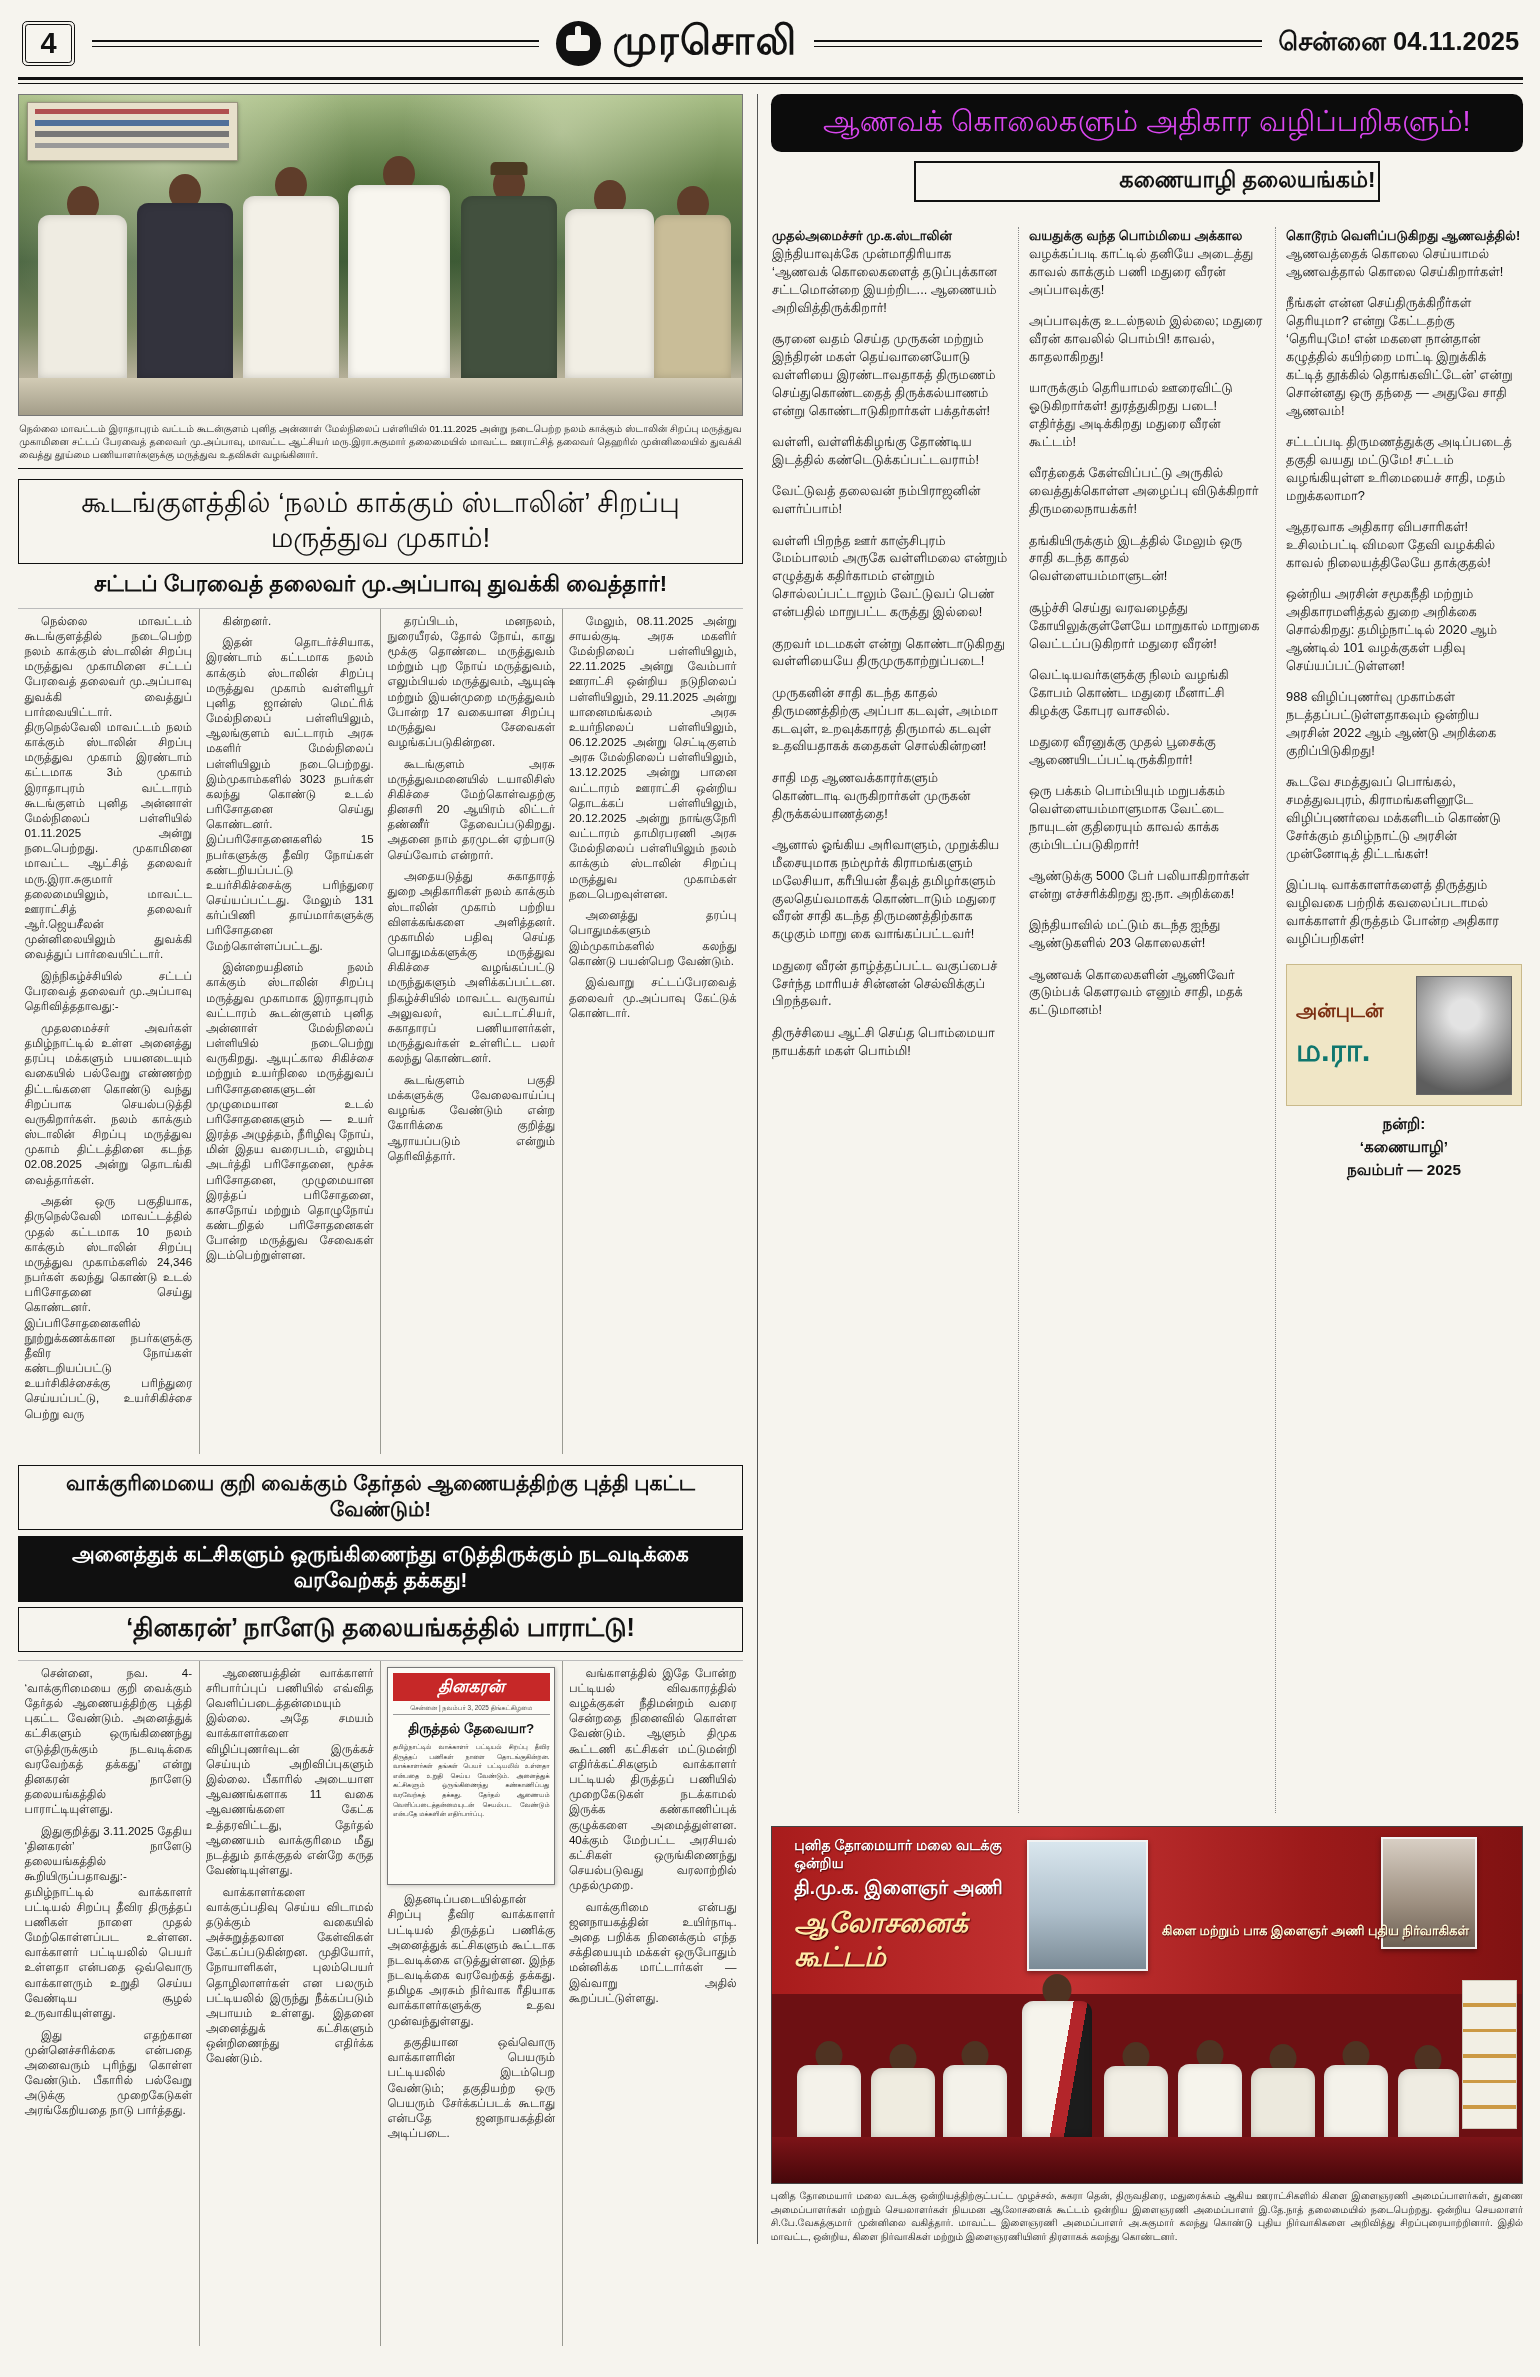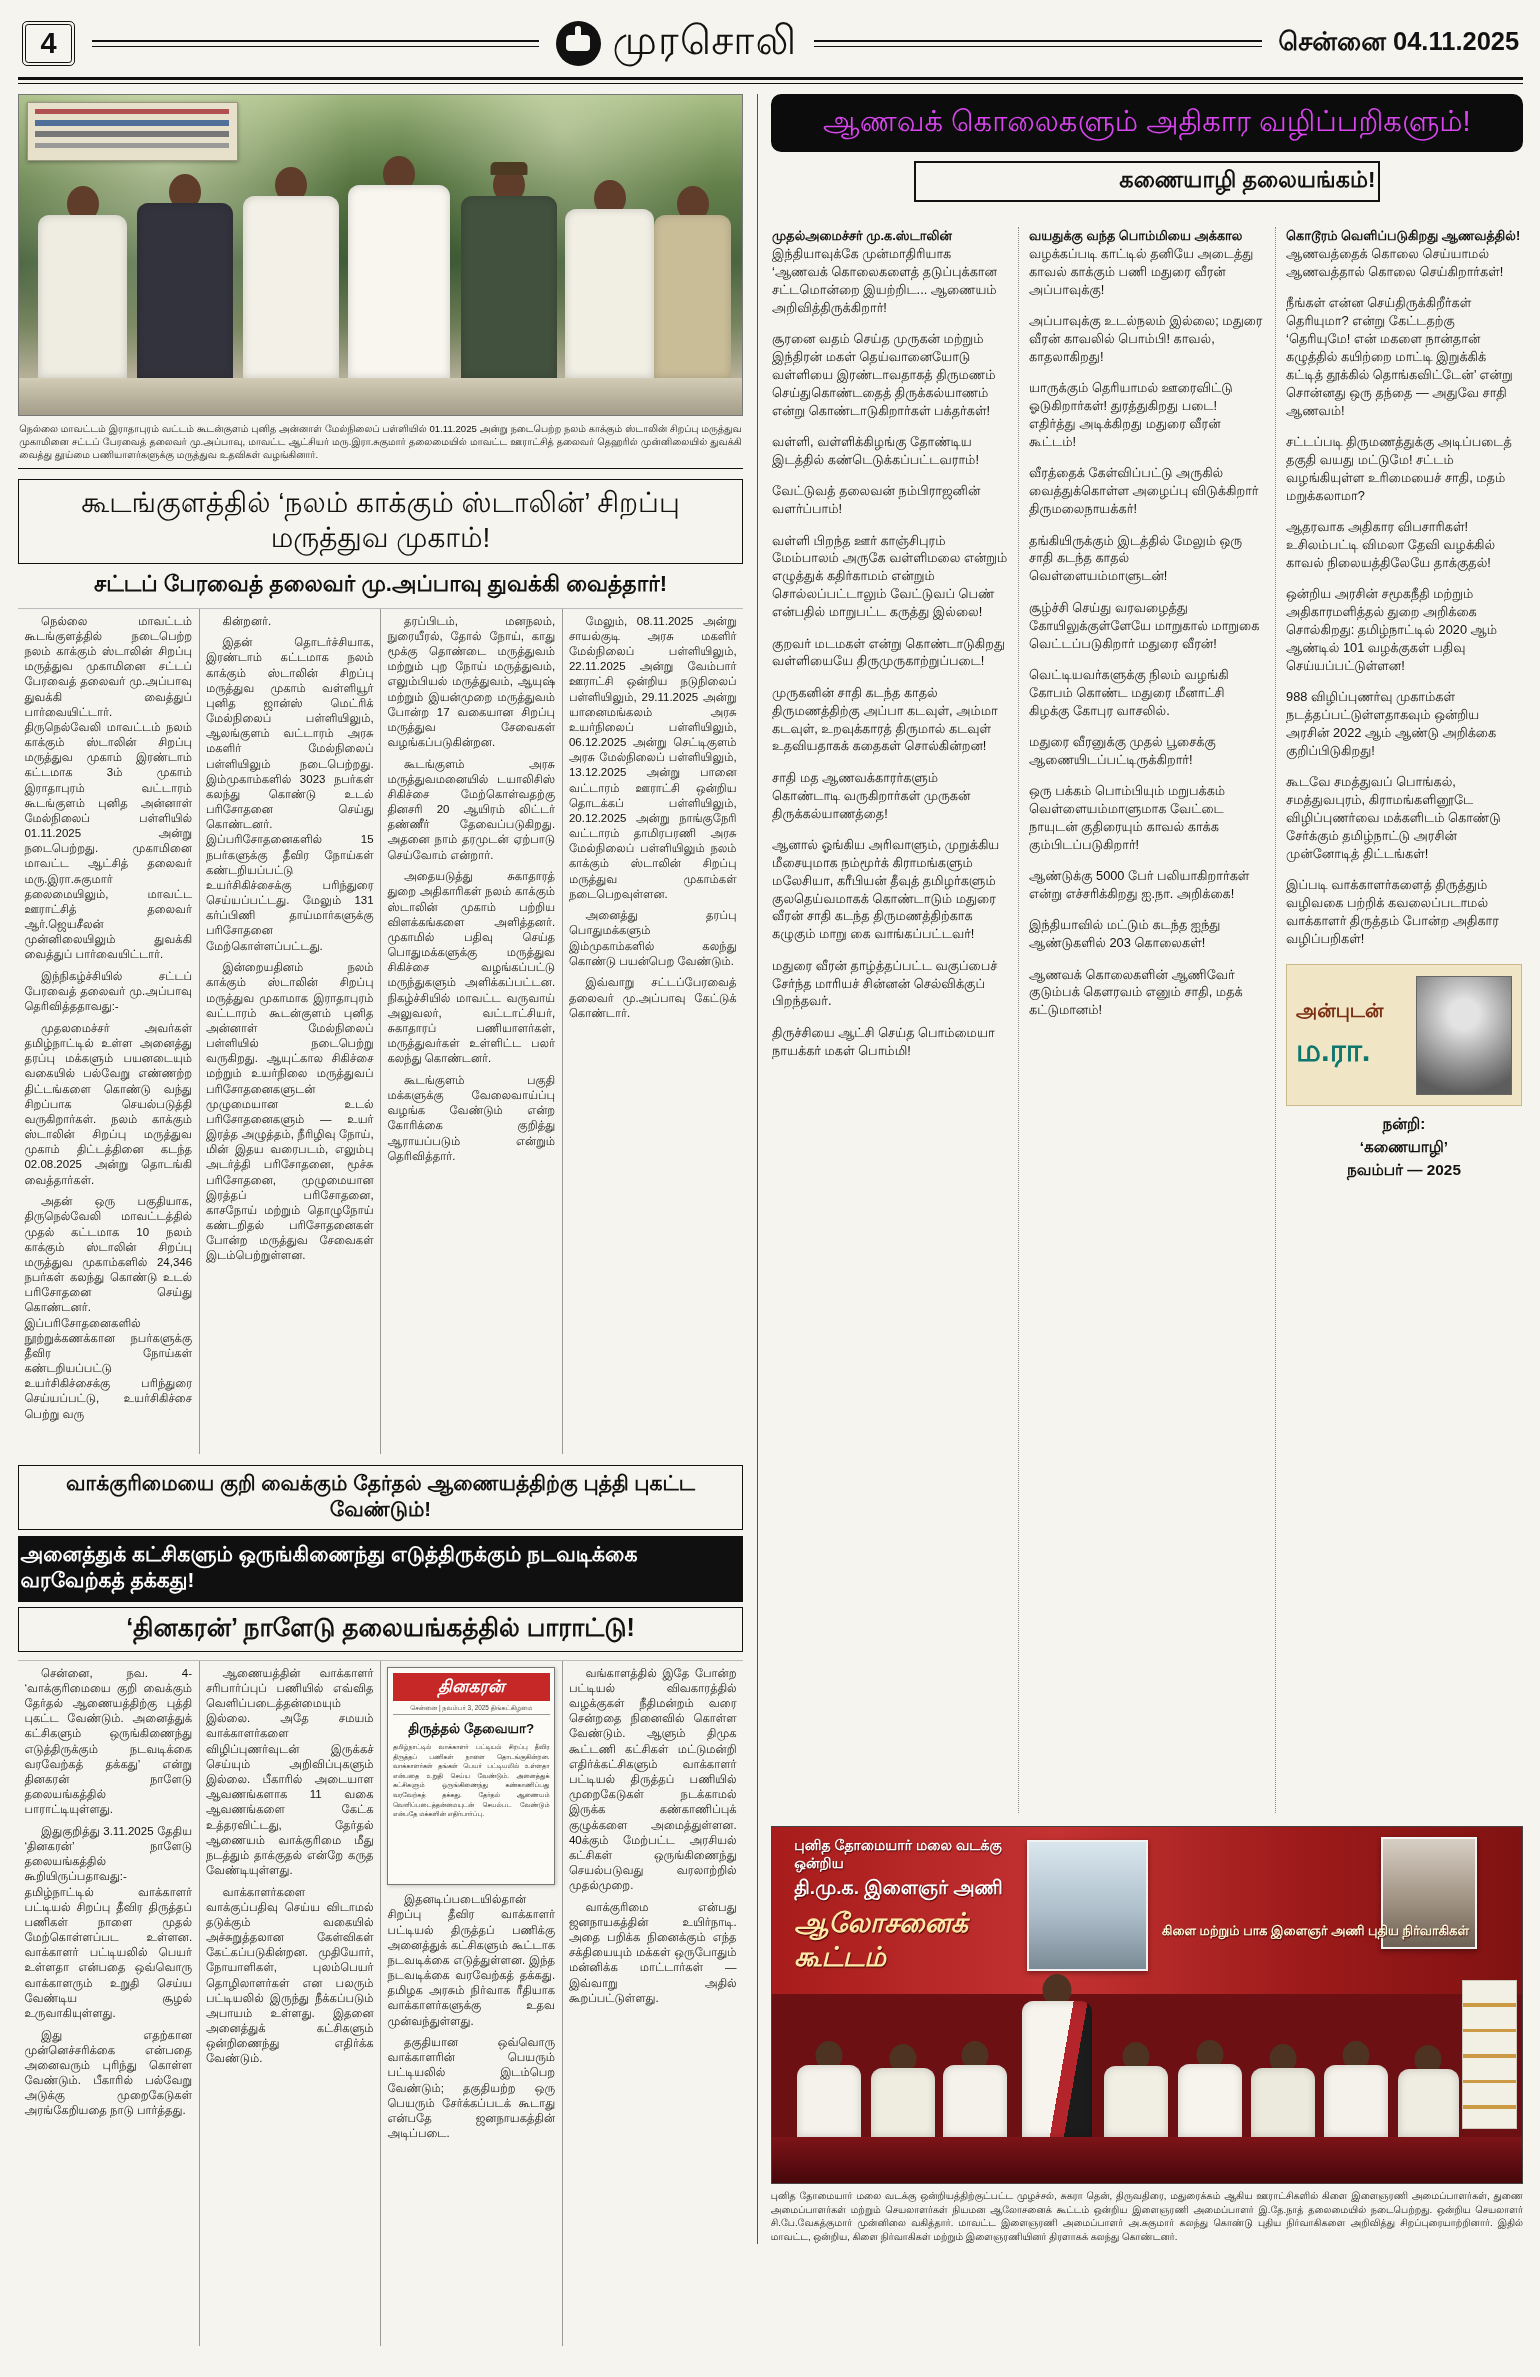--- a/index.html
+++ b/index.html
@@ -14,21 +14,21 @@
   .pagenum-outer{border:1.9px solid #111;padding:2.6px;border-radius:5.1px;}
   .pagenum{border:1.3px solid #111;border-radius:3.2px;font-size:29px;font-weight:bold;
            line-height:1;padding:3.8px 14px;}
   .hline{flex:1;height:7.7px;border-top:2.6px solid #111;border-bottom:1.3px solid #111;}
   .masthead{display:flex;align-items:center;gap:11.5px;}
   .emblem{width:45px;height:45px;border-radius:50%;background:#111;position:relative;flex:none;}
   .emblem::after{content:"";position:absolute;left:10.2px;top:14px;width:24px;height:16.6px;
                  background:#f6f4ee;border-radius:3.8px;}
   .emblem::before{content:"";position:absolute;left:19px;top:5.1px;width:6.4px;height:11.5px;
                   background:#f6f4ee;border-radius:2.6px;}
-  .masthead-name{font-size:40px;font-weight:normal;letter-spacing:1.3px;text-align:center;}
+  .masthead-name{font-size:40px;font-weight:bold;letter-spacing:1.3px;text-align:center;}
   .edition-date{font-size:25.5px;font-weight:bold;white-space:nowrap;}
   .hdr-rule{height:7.7px;border-top:3.8px solid #111;border-bottom:1.3px solid #111;margin:0 0 10.2px;}
 
   
   .content{display:flex;gap:14px;align-items:flex-start;}
   .left-zone{width:725px;flex:none;}
   .right-zone{flex:1;border-left:1.3px solid #555;padding-left:12.8px;min-width:0;}
 
   
   .lead-photo{position:relative;width:100%;height:322px;overflow:hidden;border:0.6px solid #777;
@@ -63,21 +63,21 @@
   .body-cols{display:flex;overflow:hidden;border-top:0.6px solid #bbb;}
   .body-col{flex:1;padding:5.1px 6.4px 0;border-right:0.6px solid #9a9a92;font-size:11.5px;
             line-height:1.32;text-align:justify;min-width:0;}
   .body-col:last-child{border-right:none;}
   .body-col p{margin-bottom:6.4px;text-indent:16.6px;}
   .cols-camp{height:846px;}
   .cols-voter{height:686px;}
 
   .kicker-box{border:1.3px solid #111;font-size:20.4px;font-weight:bold;text-align:center;
               padding:5.7px 2.6px;margin:11.5px 0 5.1px;}
-  .kicker-bar{background:#101010;color:#fff;font-size:20.4px;font-weight:bold;text-align:left;
+  .kicker-bar{background:#101010;color:#fff;font-size:20.4px;font-weight:bold;text-align:center;
               padding:7px 2.6px;margin-bottom:5.1px;}
   .headline2{border:1.3px solid #111;font-size:25px;font-weight:bold;text-align:center;
              padding:5.7px 2.6px;margin-bottom:7.7px;}
 
   
   .clipping{border:0.6px solid #777;background:#fcfbf6;margin:1.3px 0 7.7px;padding:4.5px;
             box-shadow:1.3px 1.3px 3.8px rgba(0,0,0,.2);}
   .clip-masthead{background:#c62828;color:#fff;font-weight:bold;font-style:italic;
                  font-size:17px;text-align:center;padding:3.2px 1.3px;}
   .clip-dateline{font-size:6.4px;text-align:center;color:#444;margin:2.6px 0 1.9px;

